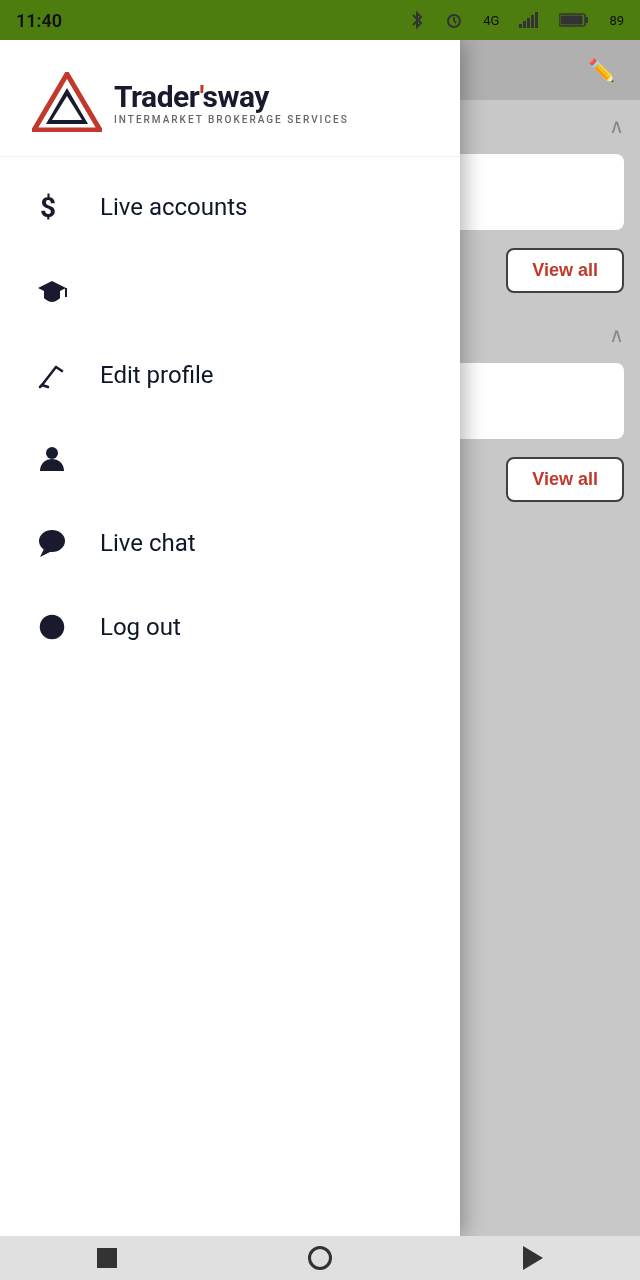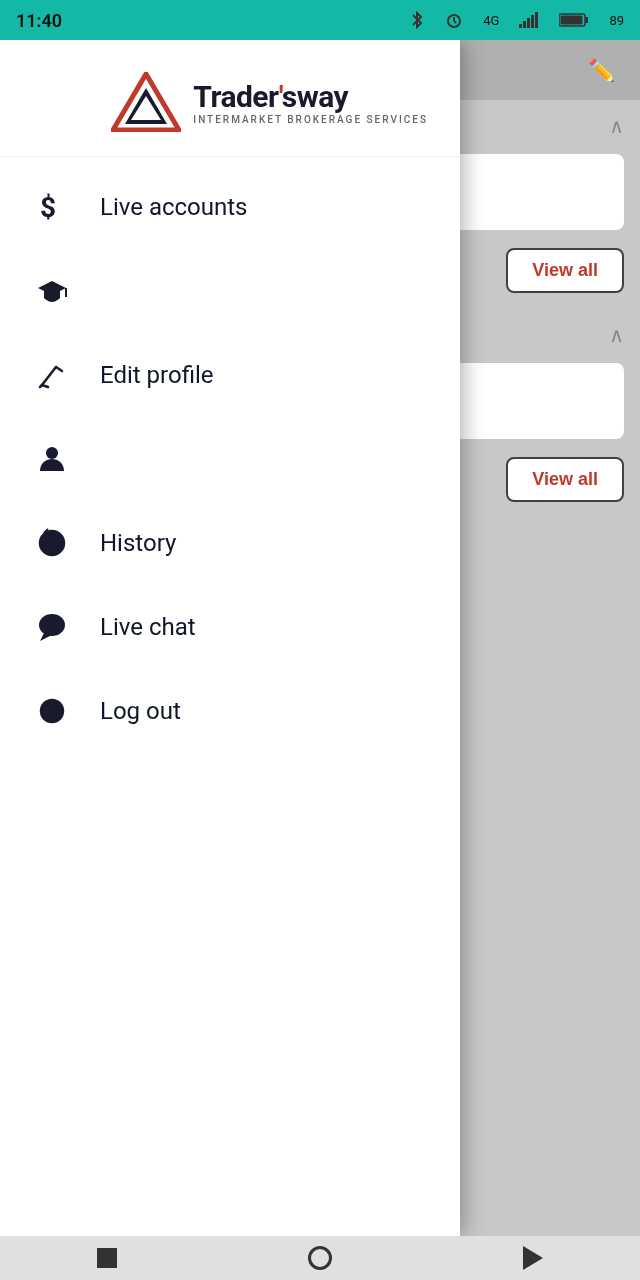--- a/index.html
+++ b/index.html
@@ -11,21 +11,21 @@
       background: #888;
       overflow: hidden;
       position: relative;
     }
 
     
     .status-bar {
       position: absolute;
       top: 0; left: 0; right: 0;
       height: 40px;
-      background: #14b8a6;
+      background: #4d7c0f;
       display: flex;
       align-items: center;
       justify-content: space-between;
       padding: 0 16px;
       z-index: 100;
     }
     .status-time {
       font-size: 18px;
       font-weight: 600;
       color: #111;
@@ -108,21 +108,20 @@
     
     .logo-area {
       padding: 32px 32px 24px 32px;
       border-bottom: 1px solid #f0f0f0;
     }
 
     .logo-container {
       display: flex;
       align-items: center;
       gap: 12px;
-      justify-content: flex-end;
     }
 
     
     .logo-svg {
       width: 70px;
       height: 60px;
     }
 
     .logo-text-block {
       display: flex;
@@ -367,31 +366,20 @@
 
     <div class="menu-item">
       <div class="menu-icon">
         <svg viewBox="0 0 32 32" fill="#1a1a2e">
           <circle cx="16" cy="10" r="6"></circle>
           <path d="M4,28 C4,20 10,16 16,16 C22,16 28,20 28,28"></path>
         </svg>
       </div>
     </div>
 
-    <div class="menu-item">
-      <div class="menu-icon">
-        <svg viewBox="0 0 32 32" fill="none" stroke="#1a1a2e" stroke-width="2.5">
-          <circle cx="16" cy="16" r="12"></circle>
-          <polyline points="16,8 16,16 22,20" stroke="#1a1a2e" stroke-width="2.5" stroke-linecap="round"></polyline>
-
-          <line x1="8" y1="6" x2="12" y2="2" stroke="#1a1a2e" stroke-width="2"></line>
-        </svg>
-      </div>
-      <span class="menu-label">History</span>
-    </div>
 
     <div class="menu-item">
       <div class="menu-icon">
         <svg viewBox="0 0 32 32" fill="#1a1a2e">
           <ellipse cx="16" cy="14" rx="13" ry="11"></ellipse>
           <polygon points="8,22 4,30 16,24"></polygon>
         </svg>
       </div>
       <span class="menu-label">Live chat</span>
     </div>

